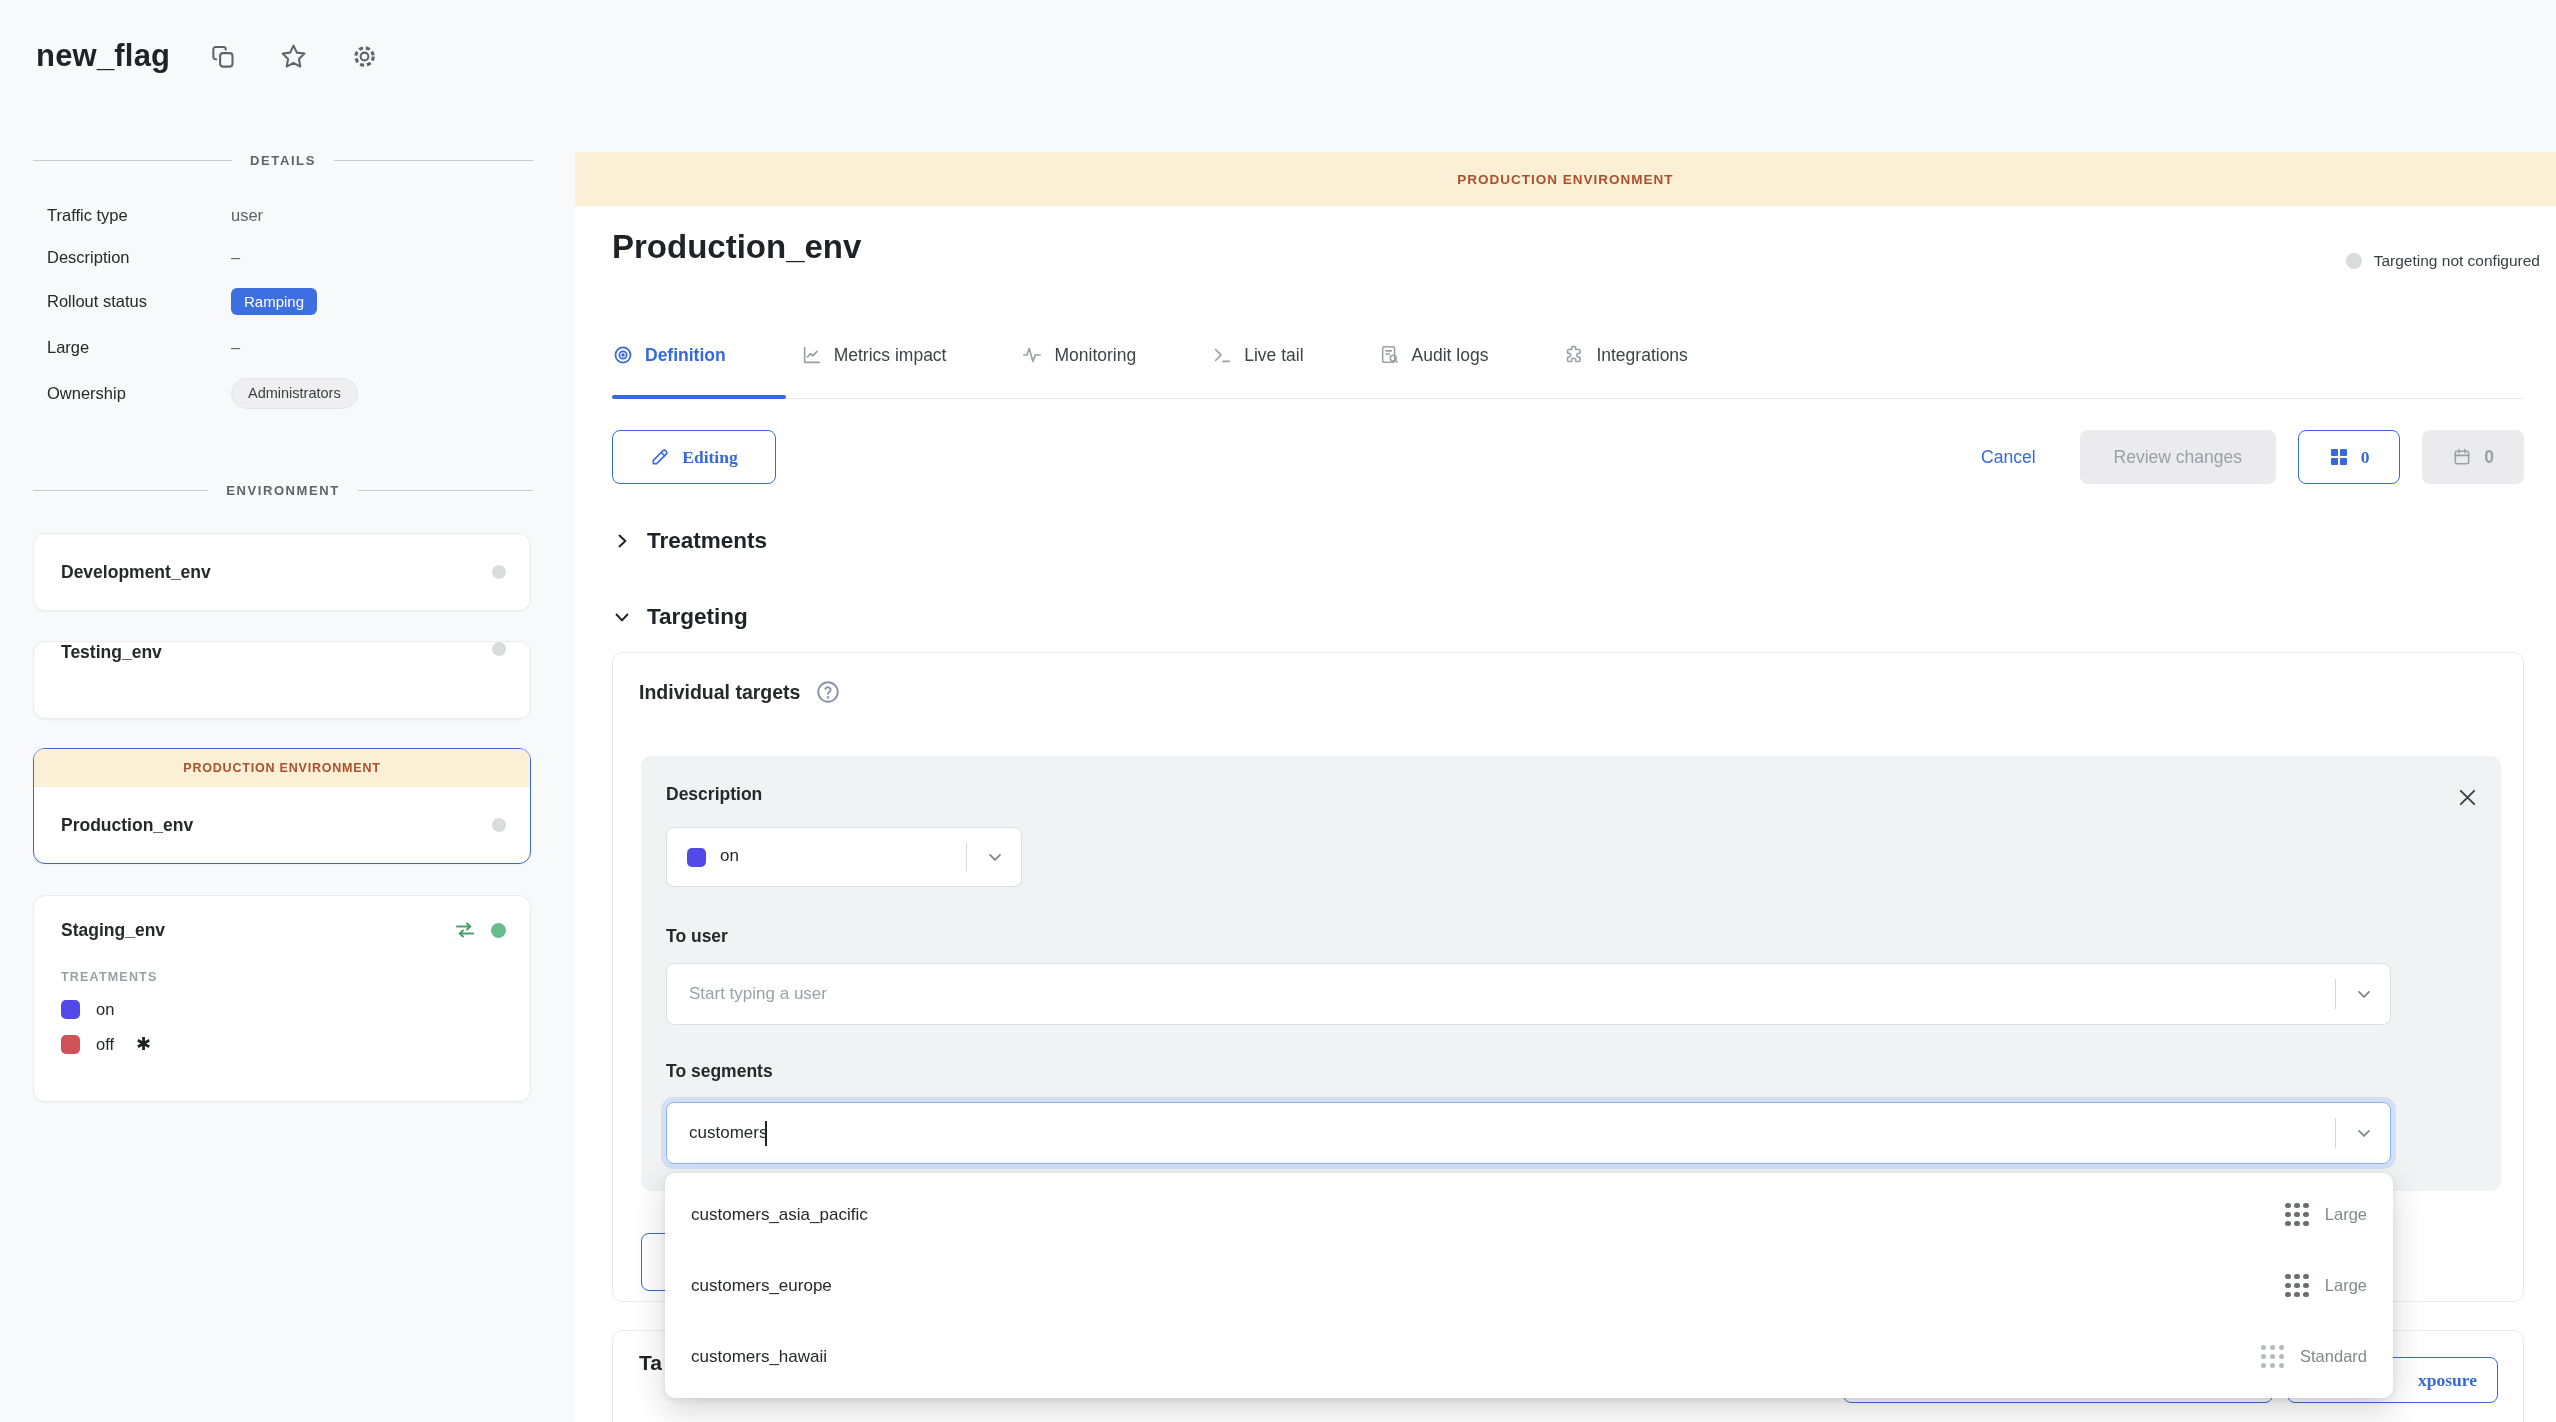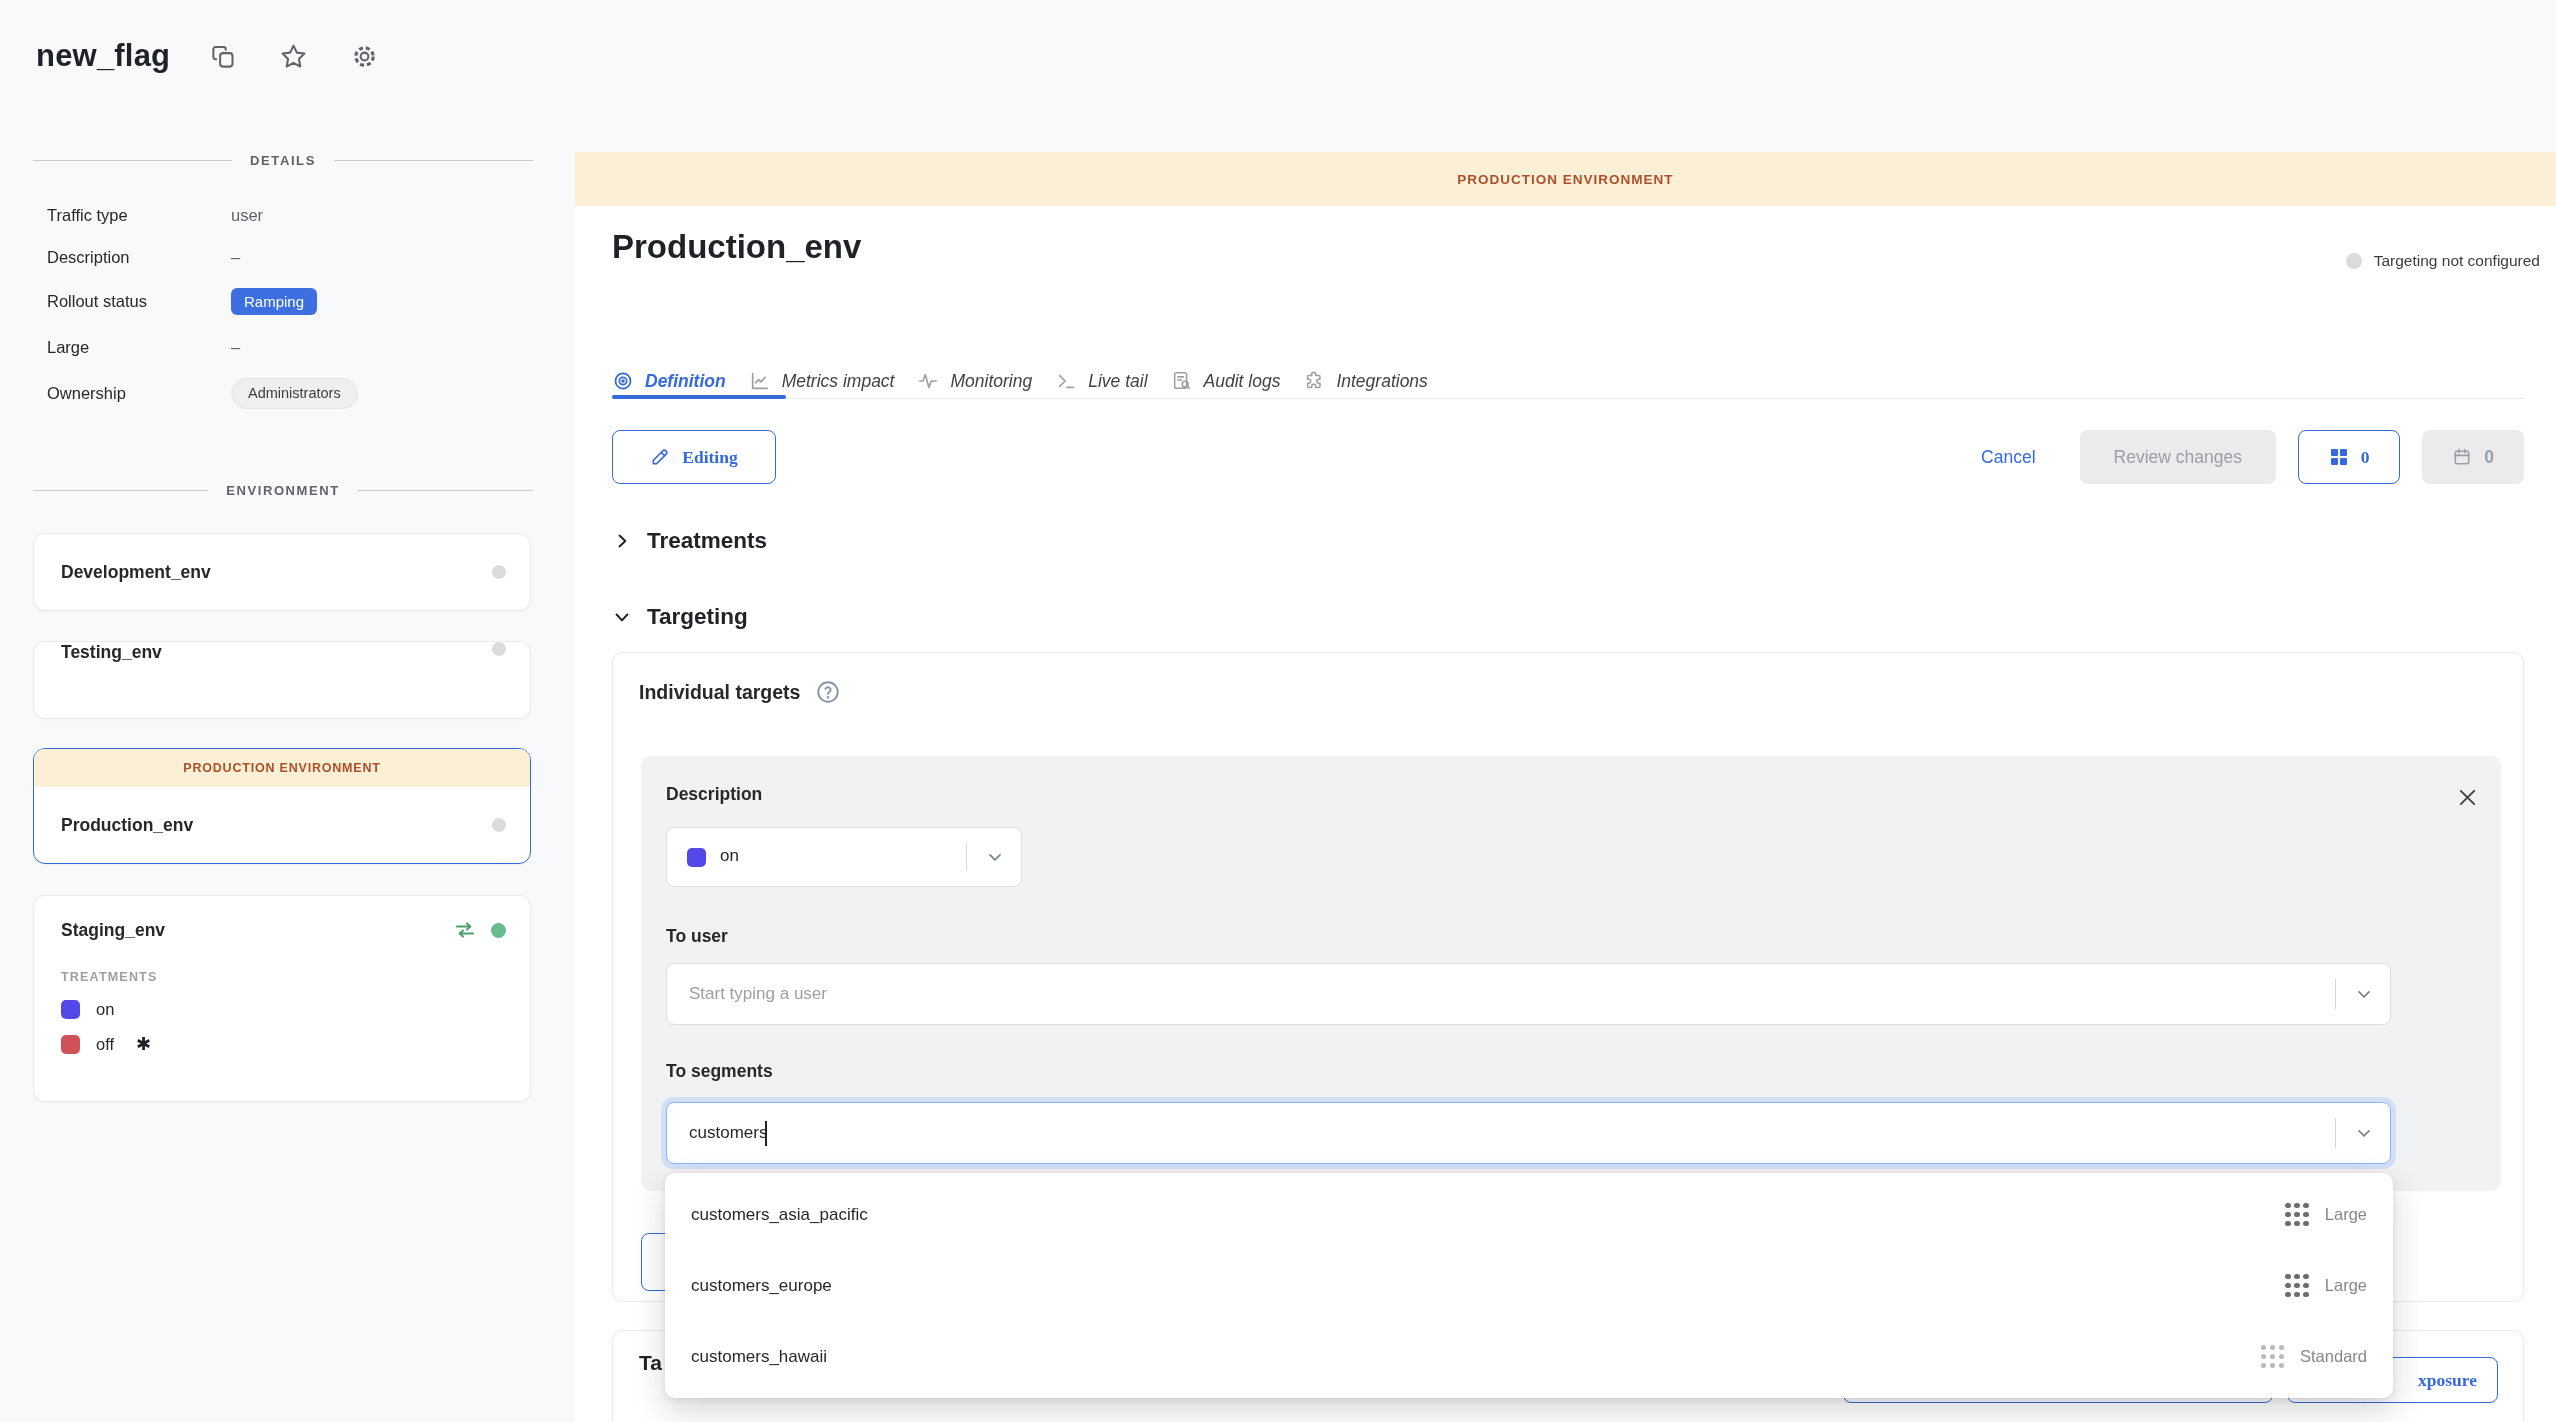--- a/index.html
+++ b/index.html
@@ -32,21 +32,21 @@
   .caps-sm{font-size:12.5px;font-weight:600;letter-spacing:1.2px;color:#9ba0a6;}
   .sq{width:19px;height:19px;border-radius:5px;flex:0 0 auto;}
   .trow{display:flex;align-items:center;gap:16px;font-size:16.5px;color:#26282b;}
   
   .main-bg{position:absolute;left:575px;top:152px;right:0;bottom:0;background:#fff;}
   .env-banner{position:absolute;left:575px;right:0;top:152px;height:54px;background:#fbf0d5;
               display:flex;align-items:center;justify-content:center;font-size:13.5px;font-weight:700;
               letter-spacing:1px;color:#ac4f2b;}
   .h1{font-size:33px;font-weight:700;color:#1f2227;}
   .status{display:flex;align-items:center;gap:12px;font-size:15.5px;color:#3a3e44;}
-  .tabs{display:flex;gap:23px;align-items:flex-end;font-style:italic;}
+  .tabs{display:flex;gap:75px;align-items:flex-start;}
   .tab{display:flex;align-items:center;gap:11px;font-size:17.5px;color:#3f4348;cursor:pointer;}
   .tab .ticon{color:#9aa0a6;}
   .tab.active{color:#3569dd;font-weight:600;}
   .tab.active .ticon{color:#3569dd;}
   .btn-outline{display:flex;align-items:center;justify-content:center;gap:12px;background:#fff;
                border:1.5px solid #3569dd;border-radius:8px;color:#3569dd;font-size:17.5px;
                font-weight:600;box-sizing:border-box;font-family:Liberation Serif, serif;}
   .btn-gray{display:flex;align-items:center;justify-content:center;gap:12px;background:#ebebed;
             border-radius:8px;color:#9aa0a6;font-size:17.5px;font-weight:500;box-sizing:border-box;}
   .link-blue{color:#3569dd;font-size:17.5px;font-weight:500;cursor:pointer;}

